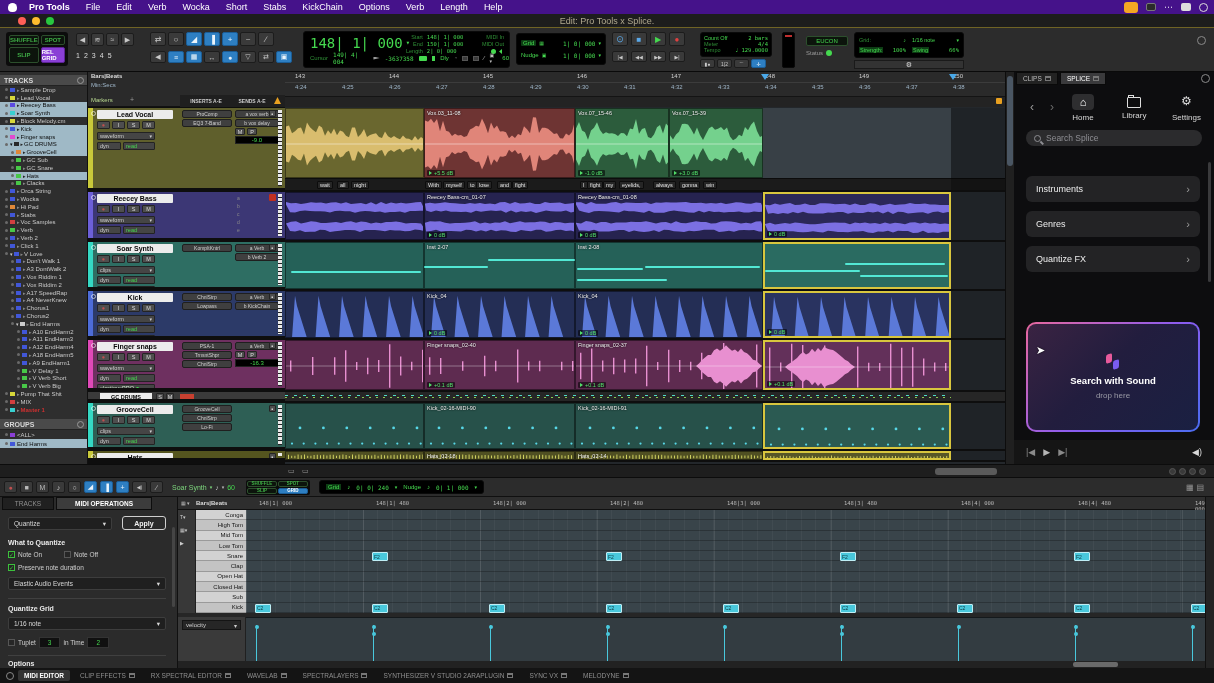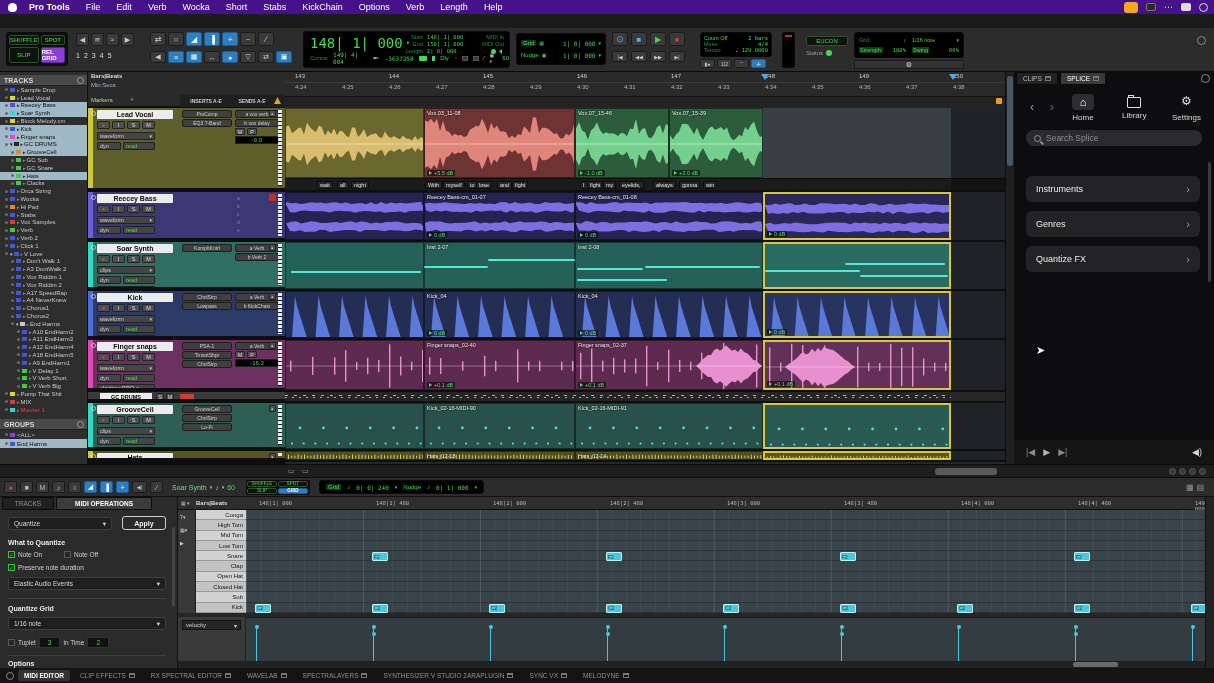--- a/index.html
+++ b/index.html
@@ -119,20 +119,26 @@
       <div class="mitem">Length</div>
       <div class="mitem">Help</div>
       <div style="position: absolute; right: 6px; top: 1.5px; display: flex; gap: 8px; align-items: center;">
         <div style="width: 14px; height: 11px; border-radius: 3px; background: rgb(245, 166, 35);"></div>
         <div style="width: 10px; height: 8px; border-radius: 2px; background: rgb(42, 42, 42); border: 1px solid rgb(119, 119, 119);"></div>
         <div style="color: rgb(255, 255, 255); font-size: 9px; line-height: 8px;">⋯</div>
         <div style="width: 10px; height: 8px; border-radius: 2px; background: rgb(221, 221, 221);"></div>
         <div style="width: 9px; height: 9px; border-radius: 50%; border: 1.5px solid rgb(221, 221, 221);"></div>
       </div>
     </div>
+  <div id="titlebar">
+    <div class="tl" style="left:18px;background:#ff5f57"></div>
+    <div class="tl" style="left:32px;background:#febc2e"></div>
+    <div class="tl" style="left:46px;background:#28c840"></div>
+    <div id="wtitle">Edit: Pro Tools x Splice.</div>
+  </div>
   <div id="toolbar">
       <div style="position: absolute; left: 6px; top: 4px; width: 62px; height: 34px; background: rgb(12, 12, 12); border-radius: 3px; display: grid; grid-template-columns: 1fr 1fr; gap: 2px; padding: 3px;">
         <div class="em">SHUFFLE</div>
         <div class="em">SPOT</div>
         <div class="em">SLIP</div>
         <div class="em rel">REL GRID</div>
       </div>
       <div style="position: absolute; left: 76px; top: 5px; display: flex; gap: 2px;">
         <div class="tbtn" style="width: 13px; height: 13px;">◀</div>
         <div class="tbtn" style="width: 13px; height: 13px;">≋</div>
@@ -1443,20 +1449,30 @@
         <span>Settings</span>
       </div>
       <div id="spsearch">
         <span style="width:7px;height:7px;border:1.5px solid #8e8e93;border-radius:50%;position:relative;flex:none">
             <span style="position:absolute;left:5px;top:6px;width:4px;height:1.5px;background:#8e8e93;transform:rotate(45deg)"></span>
           </span>
         <span>Search Splice</span>
       </div>
       <div id="spcards"></div>
       <div style="position:absolute;right:3px;top:90px;width:3px;height:120px;background:#3a3a3c;border-radius:2px"></div>
+      <div id="soundcard">
+        <div id="soundinner">
+          <div id="splogo">
+            <div class="slbar" style="left:0;top:0;background:#e85a9c"></div>
+            <div class="slbar" style="left:7px;top:6px;background:#7a5cf0"></div>
+          </div>
+          <div id="sptitle">Search with Sound</div>
+          <div id="spsub">drop here</div>
+        </div>
+      </div>
       <div id="spplayer">
         <span>|◀</span>
         <span style="color:#b5b5b5">▶</span>
         <span>▶|</span>
         <span style="margin-left:auto;color:#d8d8d8">◀)</span>
       </div>
     <div class="spcard" style="top: 104px;">
           <div>Instruments</div>
           <div style="color: rgb(154, 154, 154); font-size: 11px;">›</div>
         </div>

